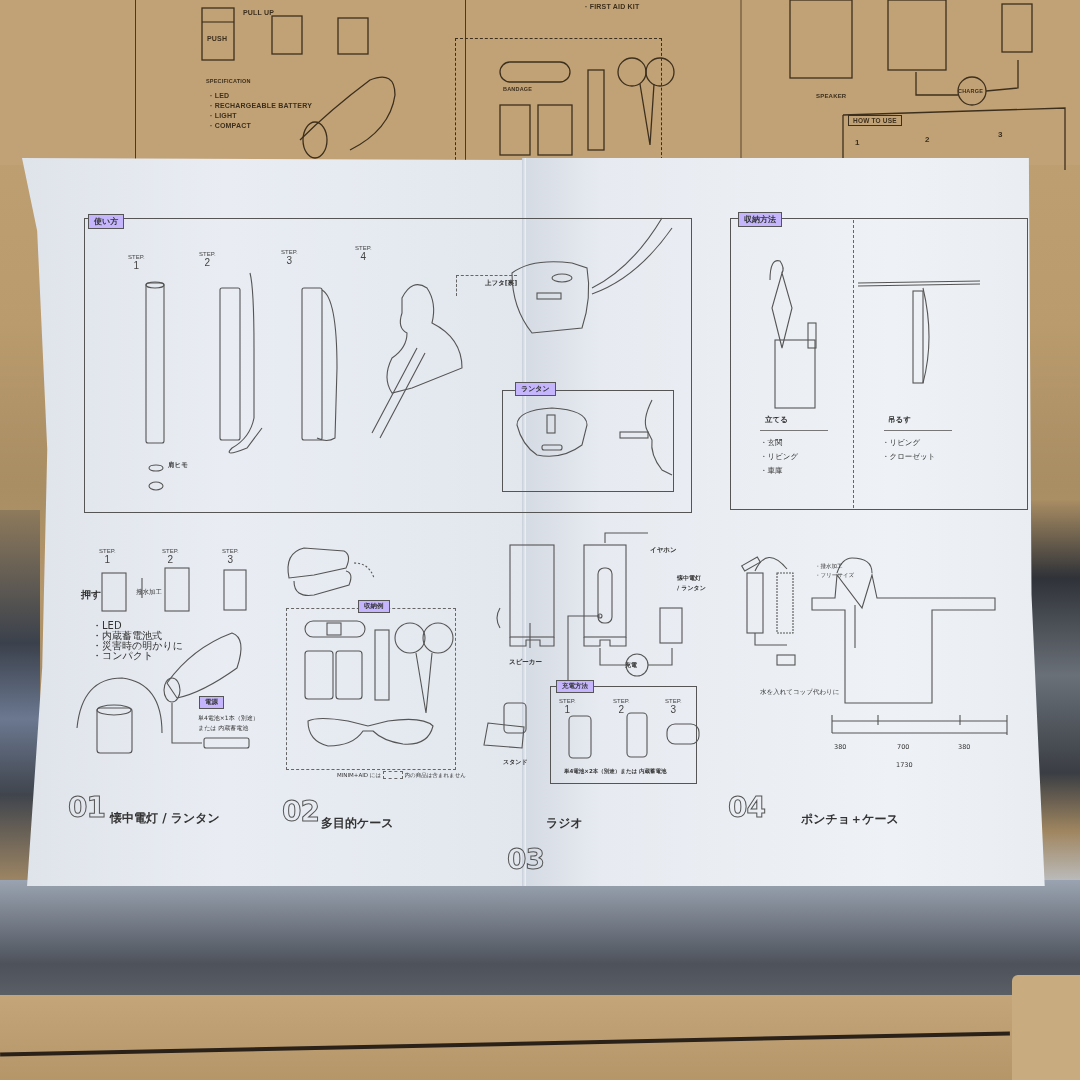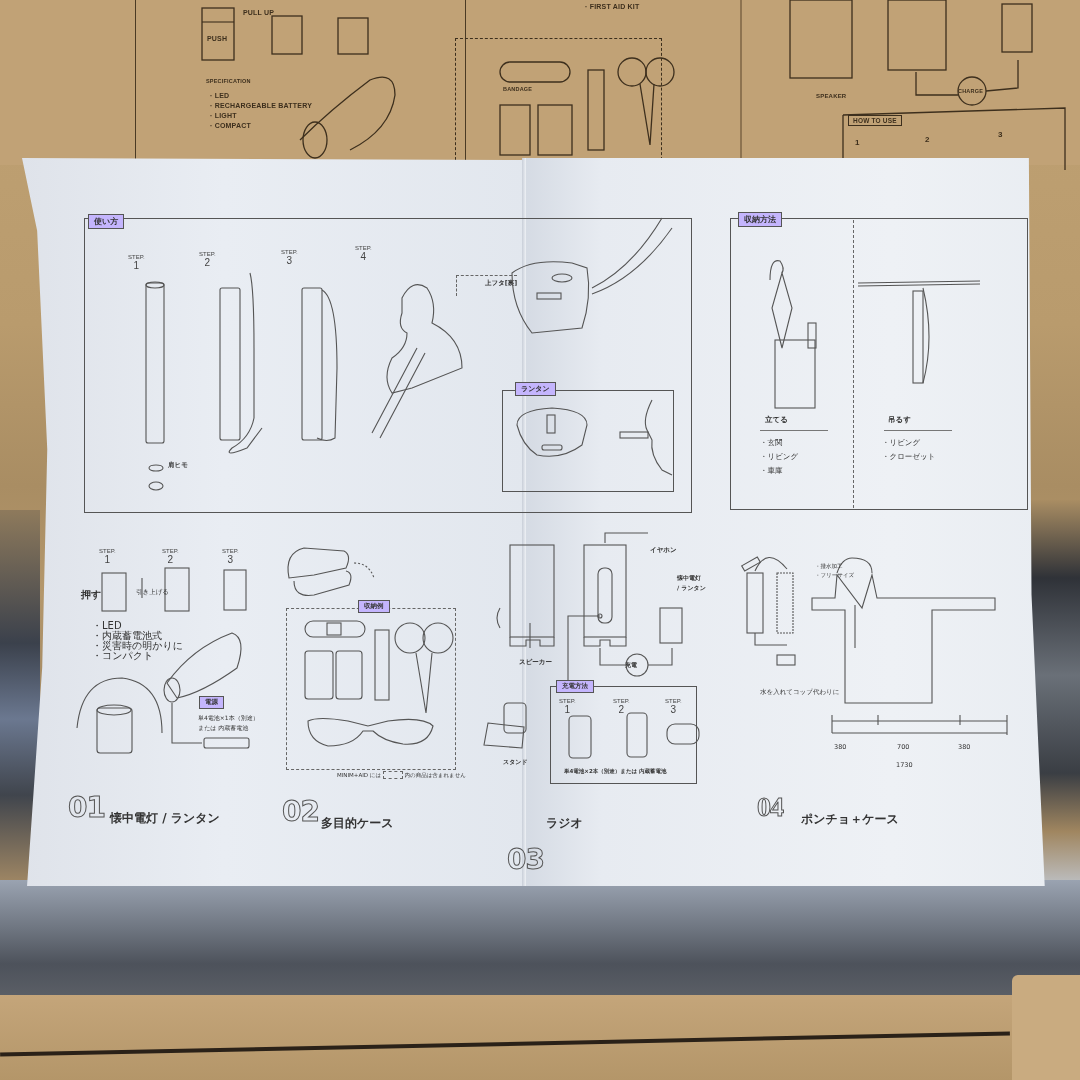--- a/index.html
+++ b/index.html
@@ -217,21 +217,21 @@
     <line x1="70" y1="30" x2="70" y2="10"></line>
     <path d="M95 115 Q120 80 160 65 Q175 70 165 100 Q130 125 105 130 Z"></path>
     <ellipse cx="100" cy="122" rx="8" ry="12"></ellipse>
     <rect x="25" y="140" width="35" height="45" rx="3"></rect>
     <ellipse cx="42" cy="142" rx="17" ry="5"></ellipse>
     <path d="M5 160 Q10 110 50 110 Q90 115 90 165"></path>
     <path d="M100 135 L100 175 L130 175"></path>
     <rect x="132" y="170" width="45" height="10" rx="2"></rect>
   </svg>
   <div class="lbl b" style="left:59px;top:430px;font-size:10px;">押す</div>
-  <div class="lbl" style="left:114px;top:430px;font-size:6.5px;">引き上げる</div>
+  <div class="lbl" style="left:114px;top:430px;font-size:6.5px;">撥水加工</div>
   <div class="list" style="left:70px;top:463px;font-size:10px;line-height:10px;">
     <div>・LED</div>
     <div>・内蔵蓄電池式</div>
     <div>・災害時の明かりに</div>
     <div>・コンパクト</div>
   </div>
   <div class="tag" style="left:177px;top:538px;font-size:6.5px;">電源</div>
   <div class="lbl" style="left:176px;top:556px;font-size:6px;">単4電池×1本（別途）</div>
   <div class="lbl" style="left:176px;top:566px;font-size:6px;">または 内蔵蓄電池</div>
 
@@ -267,21 +267,21 @@
     <path d="M100 110 L100 127 L130 127"></path>
     <circle cx="137" cy="127" r="11"></circle>
     <path d="M148 127 L172 127 L172 110"></path>
     <rect x="160" y="70" width="22" height="35"></rect>
     <path d="M100 78 L68 78 L68 145"></path>
     <line x1="30" y1="85" x2="30" y2="110"></line>
   </svg>
   <div class="lbl b" style="left:628px;top:388px;font-size:6.5px;">イヤホン</div>
   <div class="lbl b" style="left:655px;top:416px;font-size:6px;">懐中電灯</div>
   <div class="lbl b" style="left:655px;top:426px;font-size:6px;">/ ランタン</div>
-  <div class="lbl b" style="left:497px;top:500px;font-size:6.5px;">スピーカー</div>
+  <div class="lbl b" style="left:487px;top:500px;font-size:6.5px;">スピーカー</div>
   <div class="lbl b" style="left:603px;top:503px;font-size:6px;">充電</div>
 
   <svg width="50" height="50" style="left:462px;top:545px">
     <rect x="20" y="0" width="22" height="30" rx="4"></rect>
     <path d="M4 20 L40 24 L38 45 L0 42 Z"></path>
   </svg>
   <div class="lbl b" style="left:481px;top:600px;font-size:6px;">スタンド</div>
 
   <div class="frame" style="left:528px;top:528px;width:145px;height:96px;"></div>
   <div class="tag" style="left:534px;top:522px;font-size:6.5px;text-align:right;">充電方法</div>
@@ -330,15 +330,15 @@
   <div class="lbl" style="left:875px;top:585px;font-size:6.5px;">700</div>
   <div class="lbl" style="left:936px;top:585px;font-size:6.5px;">380</div>
   <div class="lbl" style="left:874px;top:603px;font-size:6.5px;">1730</div>
 
   <div class="sect-num" style="left:46px;top:633px;">01</div>
   <div class="sect-title" style="left:88px;top:652px;">懐中電灯 / ランタン</div>
   <div class="sect-num" style="left:260px;top:637px;">02</div>
   <div class="sect-title" style="left:299px;top:657px;">多目的ケース</div>
   <div class="sect-num" style="left:485px;top:637px;margin-top:48px;">03</div>
   <div class="sect-title" style="left:524px;top:657px;">ラジオ</div>
-  <div class="sect-num" style="left:735px;top:633px;font-family:Liberation Serif, serif;">04</div>
+  <div class="sect-num" style="left:706px;top:633px;">04</div>
   <div class="sect-title" style="left:779px;top:653px;">ポンチョ＋ケース</div>
 </div>
 
 </body></html>

